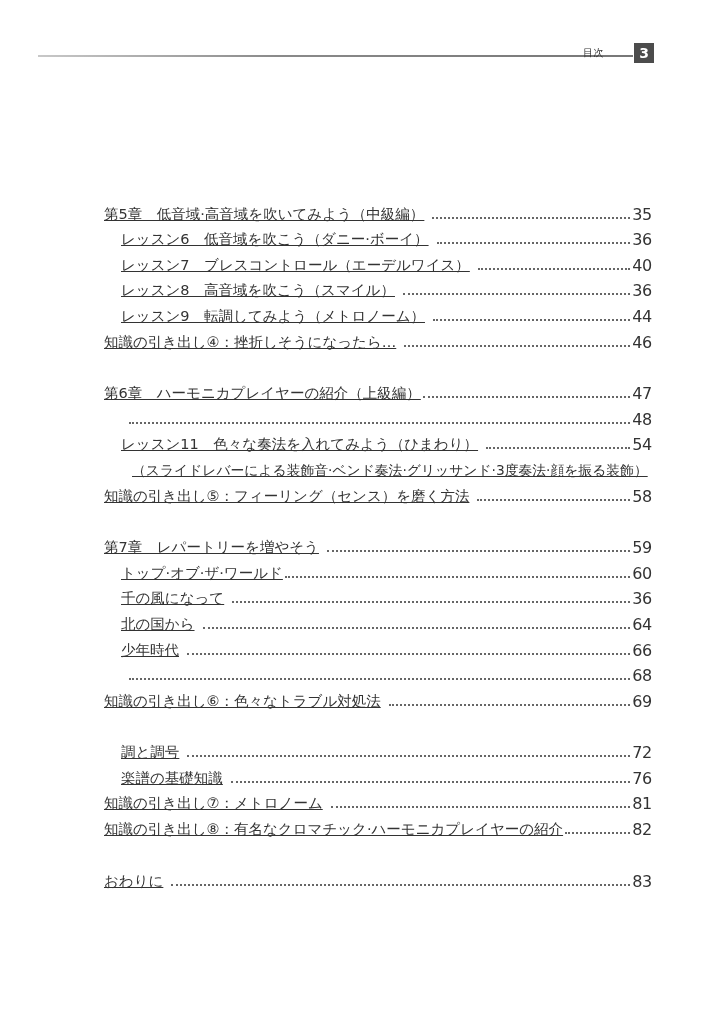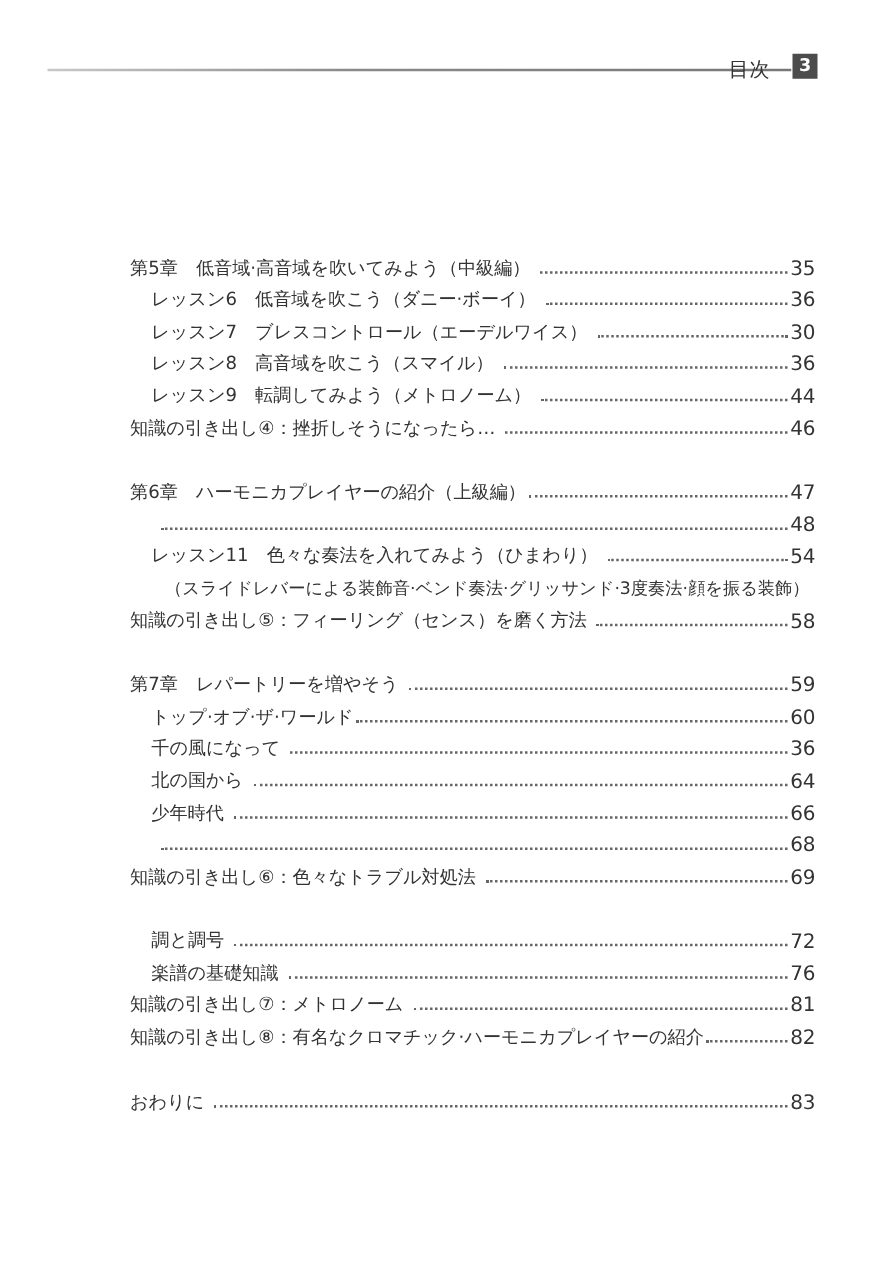--- a/index.html
+++ b/index.html
@@ -5,35 +5,35 @@
   html, body { margin: 0; padding: 0; }
   body {
     width: 711px; height: 1024px; background: #ffffff; position: relative; overflow: hidden;
     font-family: "DejaVu Sans", "Liberation Sans", sans-serif; color: #2e2e2e;
   }
   .header-rule {
     position: absolute; left: 38px; top: 55px; width: 595px; height: 2px;
     background: linear-gradient(to right, #c8c8c8, #8a8a8a 40%, #777);
   }
   .header-label {
-    position: absolute; left: 583px; top: 46px; font-size: 16px; color: #333; letter-spacing: 0.5px;
+    position: absolute; left: 583px; top: 46px; font-size: 10px; color: #333; letter-spacing: 0.5px;
   }
   .page-badge {
     position: absolute; left: 634px; top: 43px; width: 20px; height: 20px; background: #4c4c4c;
     color: #fff; font-size: 14px; font-weight: bold; text-align: center; line-height: 20px;
   }
   .toc { position: absolute; left: 104px; top: 198px; width: 548px; }
   .toc-section { margin-bottom: 26px; }
   .toc-row {
     display: flex; align-items: flex-end; height: 25.6px; font-size: 14.5px; white-space: nowrap;
     color: #333;
   }
   .toc-row.indent1 { padding-left: 17px; }
   .toc-row.indent2 { padding-left: 28px; }
-  .toc-row .label { flex: 0 0 auto; }
+  .toc-row .label { flex: 0 0 auto; text-decoration: underline; }
   .toc-row .leader {
     flex: 1 1 auto; margin: 0 2px 5px 8px; border-bottom: 2px dotted #666; height: 0; min-width: 8px;
   }
   .toc-row .leader.tight { margin-left: 2px; }
   .toc-row .page { flex: 0 0 auto; font-size: 16px; color: #333; letter-spacing: -0.3px; }
   .toc-row.note { font-size: 13.8px; }
 </style>
 </head>
 <body>
 
@@ -50,21 +50,21 @@
       <span class="page">35</span>
     </div>
     <div class="toc-row indent1">
       <span class="label">レッスン6　低音域を吹こう（ダニー·ボーイ）</span>
       <span class="leader"></span>
       <span class="page">36</span>
     </div>
     <div class="toc-row indent1">
       <span class="label">レッスン7　ブレスコントロール（エーデルワイス）</span>
       <span class="leader"></span>
-      <span class="page">30</span>
+      <span class="page">40</span>
     </div>
     <div class="toc-row indent1">
       <span class="label">レッスン8　高音域を吹こう（スマイル）</span>
       <span class="leader"></span>
       <span class="page">36</span>
     </div>
     <div class="toc-row indent1">
       <span class="label">レッスン9　転調してみよう（メトロノーム）</span>
       <span class="leader"></span>
       <span class="page">44</span>

